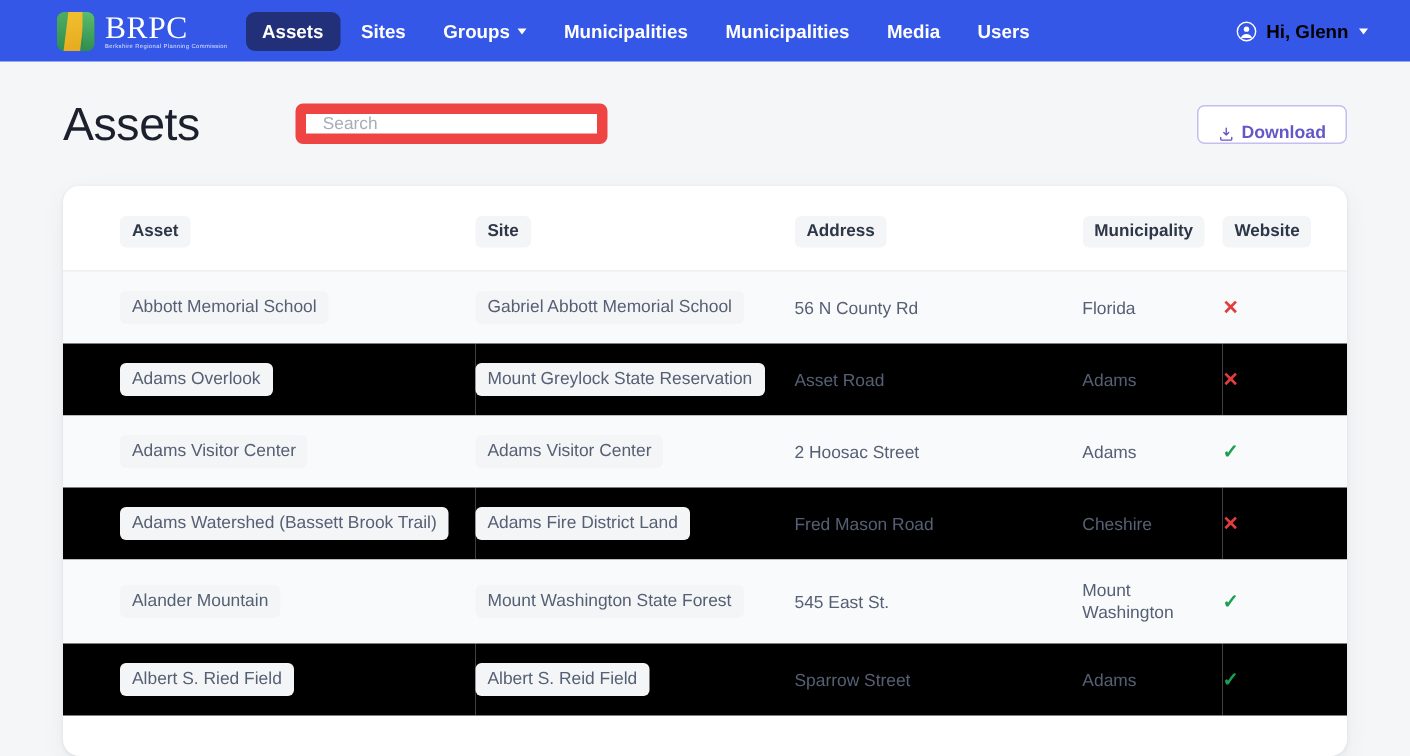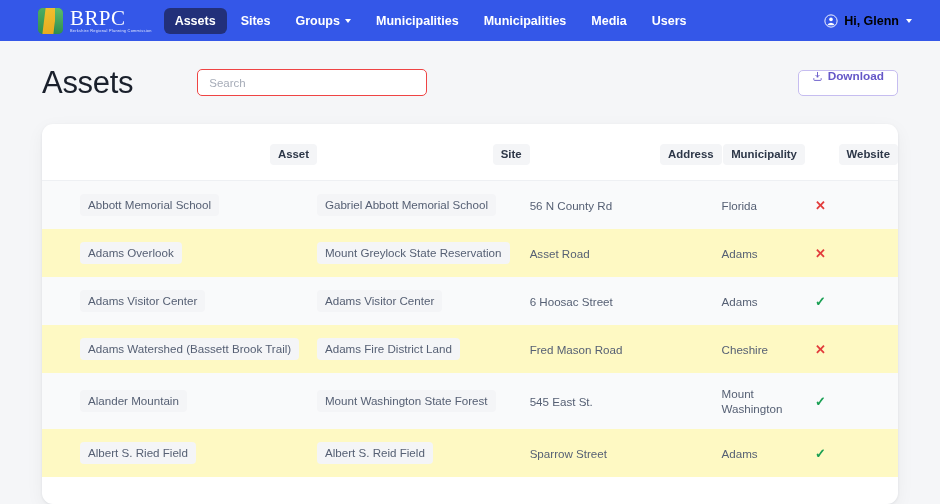--- a/index.html
+++ b/index.html
@@ -140,23 +140,23 @@
     font-size: 31px;
     font-weight: normal;
     color: #1a202c;
     letter-spacing: -0.3px;
     flex: none;
   }
 
   .search-wrap { margin-left: 64px; flex: none; }
 
   .search-input {
-    width: 230px;
+    width: 208px;
     height: 27px;
-    border: 1px solid #ef4444;
+    border: 7px solid #ef4444;
     border-radius: 5px;
     background: #ffffff;
     font-family: "Liberation Sans", sans-serif;
     font-size: 11.5px;
     color: #2d3748;
     padding: 0 11px;
     outline: none;
   }
   .search-input::placeholder { color: #a6acb8; }
 
@@ -166,21 +166,21 @@
     align-items: center;
     gap: 9px;
   }
 
   .btn {
     height: 26px;
     border-radius: 5px;
     font-size: 11.8px;
     font-weight: bold;
     display: inline-flex;
-    align-items: flex-start;
+    align-items: flex-end;
     gap: 5px;
     padding: 0 13px;
     cursor: pointer;
     white-space: nowrap;
     border: 1px solid transparent;
     font-family: "Liberation Sans", sans-serif;
     line-height: 1;
   }
   .btn-outline {
     background: #ffffff;
@@ -200,38 +200,38 @@
     background: #ffffff;
     border-radius: 11px;
     box-shadow: 0 1px 3px rgba(16,24,40,0.07), 0 5px 18px rgba(16,24,40,0.05);
     overflow: hidden;
     height: 380px;
   }
 
   table { width: 100%; border-collapse: collapse; table-layout: fixed; }
 
   thead th {
-    text-align: right;
+    text-align: left;
     padding: 20px 0 15px 0;
     font-weight: normal;
     vertical-align: middle;
     border-bottom: 1px solid #eef0f3;
   }
   .th-chip {
     display: inline-block;
     background: #f4f5f7;
     border-radius: 4px;
     padding: 4px 8px;
     font-size: 11.4px;
     font-weight: bold;
     color: #2d3748;
     line-height: 13px;
   }
 
-  tbody tr { background: #fef9c3; }
+  tbody tr { background: #000000; }
   tbody tr:nth-child(odd) { background: #f9fafb; }
 
   tbody td {
     padding: 13px 0;
     font-size: 11.6px;
     color: #566074;
     vertical-align: middle;
     line-height: 15px;
   }
 
@@ -363,21 +363,21 @@
         <tr>
           <td class="col-asset"><span class="cell-chip">Adams Overlook</span></td>
           <td class="col-site"><span class="cell-chip">Mount Greylock State Reservation</span></td>
           <td class="col-address">Asset Road</td>
           <td class="col-muni"><span class="muni-text">Adams</span></td>
           <td class="col-web"><span class="mark mark-no">✕</span></td>
         </tr>
         <tr>
           <td class="col-asset"><span class="cell-chip">Adams Visitor Center</span></td>
           <td class="col-site"><span class="cell-chip">Adams Visitor Center</span></td>
-          <td class="col-address">6 Hoosac Street</td>
+          <td class="col-address">2 Hoosac Street</td>
           <td class="col-muni"><span class="muni-text">Adams</span></td>
           <td class="col-web"><span class="mark mark-yes">✓</span></td>
         </tr>
         <tr>
           <td class="col-asset"><span class="cell-chip">Adams Watershed (Bassett Brook Trail)</span></td>
           <td class="col-site"><span class="cell-chip">Adams Fire District Land</span></td>
           <td class="col-address">Fred Mason Road</td>
           <td class="col-muni"><span class="muni-text">Cheshire</span></td>
           <td class="col-web"><span class="mark mark-no">✕</span></td>
         </tr>

